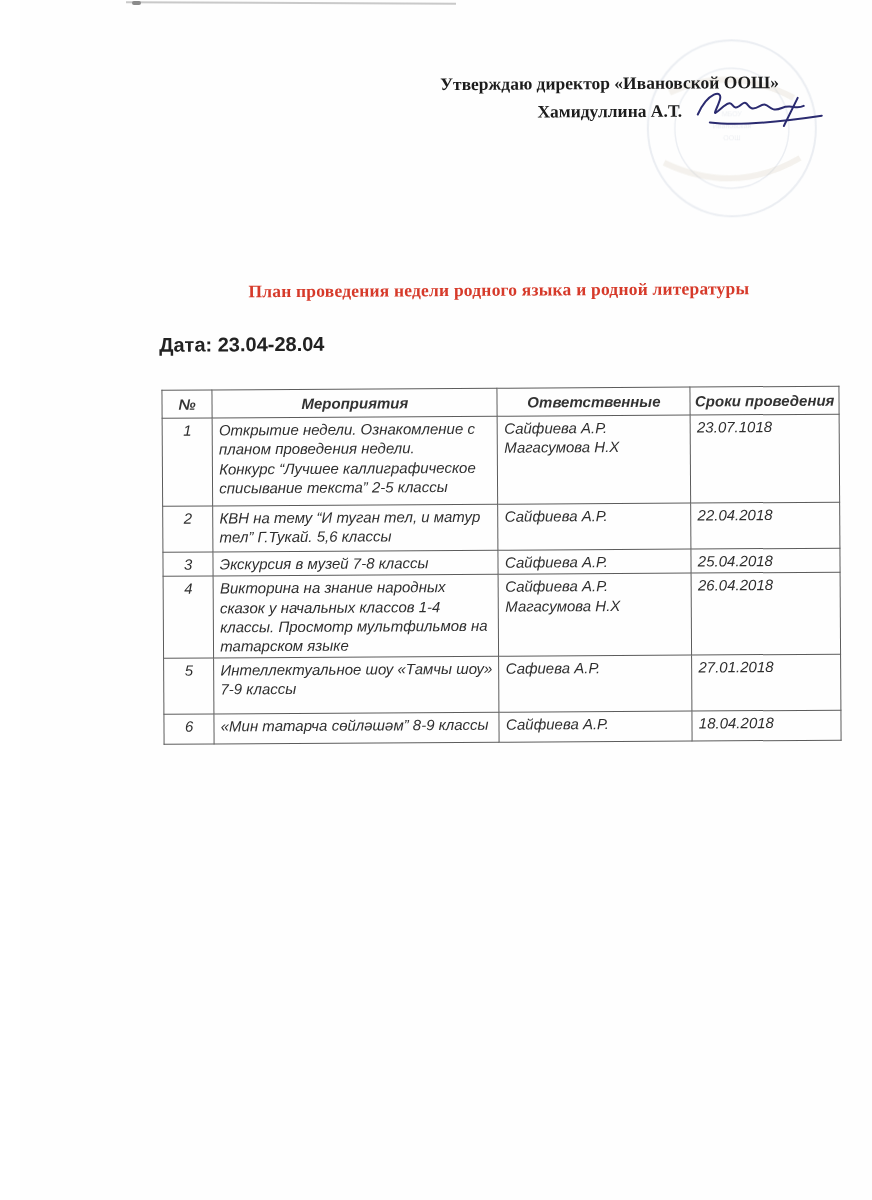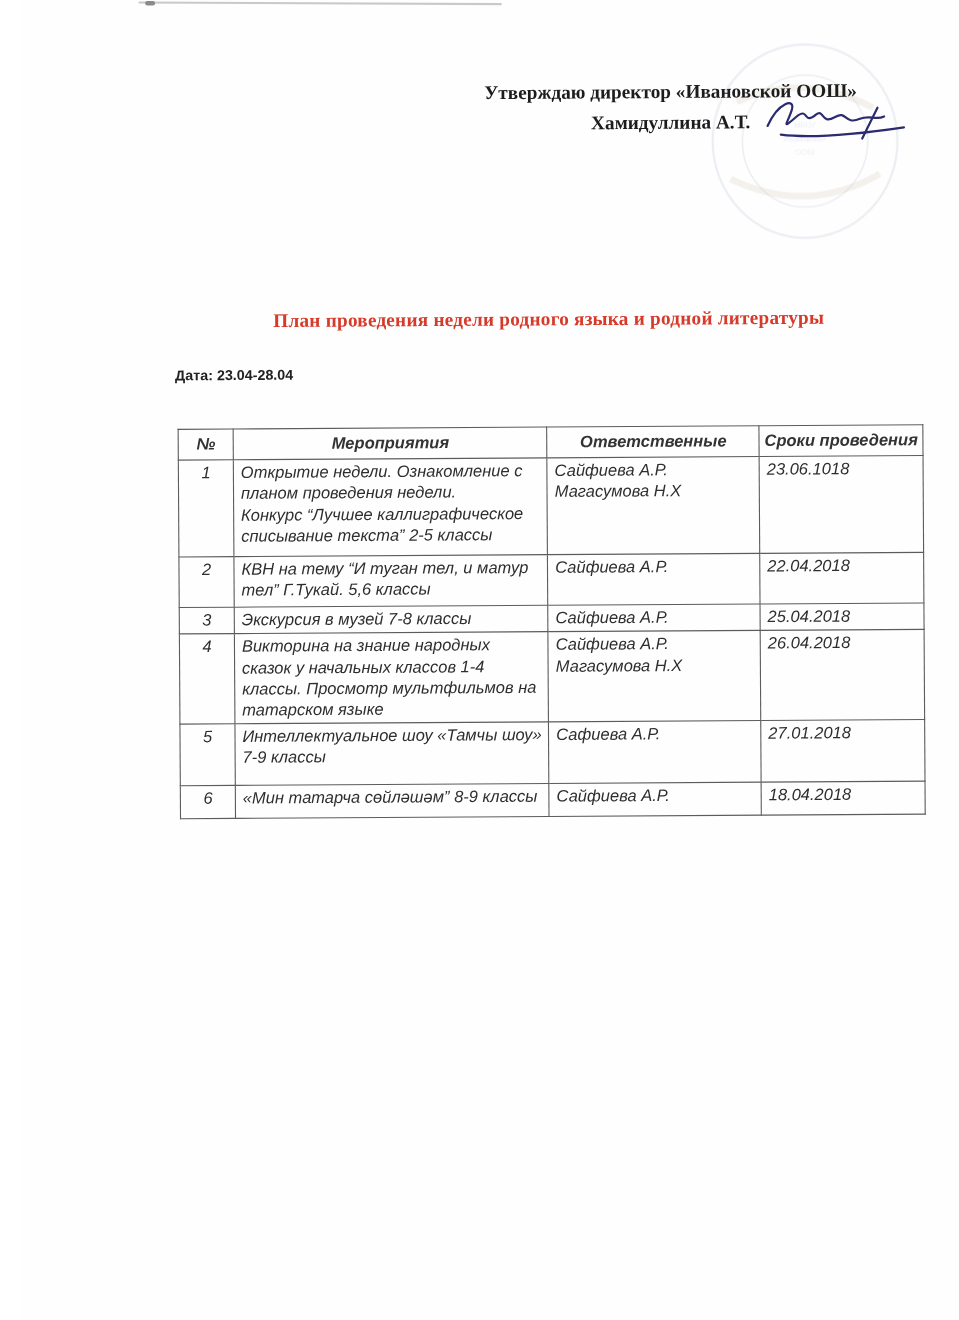--- a/index.html
+++ b/index.html
@@ -41,21 +41,21 @@
   }
   
   .doc-title{
     position:absolute;top:280px;left:140px;width:680px;
     text-align:center;font-weight:bold;font-size:17.5px;
     color:#d63a2a;letter-spacing:.2px;
   }
   .date-line{
     position:absolute;top:332px;left:140px;
     font-family:"Liberation Sans", sans-serif;
-    font-weight:bold;font-size:13px;color:#222;
+    font-weight:bold;font-size:20px;color:#222;
   }
   
   table.schedule{
     position:absolute;top:388px;left:142px;width:678px;
     border-collapse:collapse;table-layout:fixed;
     font-family:"Liberation Sans", sans-serif;
     font-style:italic;font-size:15px;color:#2e2e2e;
   }
   table.schedule th, table.schedule td{
     border:1px solid #5c5c5c;
@@ -135,21 +135,21 @@
         <th>Мероприятия</th>
         <th>Ответственные</th>
         <th>Сроки проведения</th>
       </tr>
       <tr class="r1">
         <td class="num">1</td>
         <td class="pre">Открытие недели. Ознакомление с планом проведения недели.
 Конкурс “Лучшее каллиграфическое списывание текста” 2-5 классы</td>
         <td class="pre">Сайфиева А.Р.
 Магасумова Н.Х</td>
-        <td>23.06.1018</td>
+        <td>23.07.1018</td>
       </tr>
       <tr class="r2">
         <td class="num">2</td>
         <td class="pre">КВН на тему “И туган тел, и матур тел” Г.Тукай. 5,6 классы</td>
         <td class="pre">Сайфиева А.Р.</td>
         <td>22.04.2018</td>
       </tr>
       <tr class="r3">
         <td class="num">3</td>
         <td class="pre">Экскурсия в музей 7-8 классы</td>

